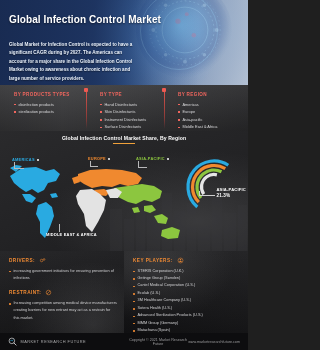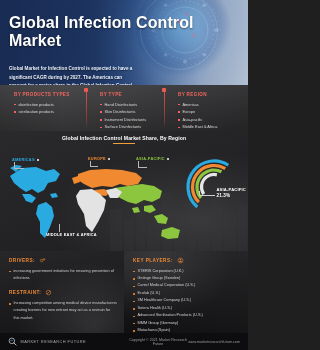--- a/index.html
+++ b/index.html
@@ -26,21 +26,21 @@
     background:radial-gradient(circle at 45% 45%, rgba(120,190,235,.55) 0%, rgba(40,80,150,.22) 55%, rgba(30,60,120,0) 72%);
     opacity:.85;
   }
   .hero-ring {
     position:absolute; left:56.5%; top:-8px; width:78px; height:78px;
     border-radius:50%; border:1px solid rgba(160,215,245,.35);
   }
   .hero-overlay { position:absolute; inset:0; background:linear-gradient(90deg,rgba(24,42,80,.92) 0%,rgba(26,46,88,.80) 38%,rgba(30,55,100,.28) 62%,rgba(40,60,100,0) 80%); }
   .hero-inner { position:relative; padding:14px 10px 0 9px; }
   .hero-title {
-    font-size:16px; font-weight:bold; letter-spacing:.1px; color:#ffffff;
+    font-size:10px; font-weight:bold; letter-spacing:.1px; color:#ffffff;
     text-shadow:0 1px 2px rgba(0,0,0,.5); line-height:1.1; margin-bottom:16px;
   }
   .hero-para {
     font-size:4.6px; font-weight:bold; line-height:1.85; color:#eaf1fa;
     width:128px; text-shadow:0 1px 1px rgba(0,0,0,.45);
   }
 
   
   .segments {
     position:relative; height:46px; width:100%;

